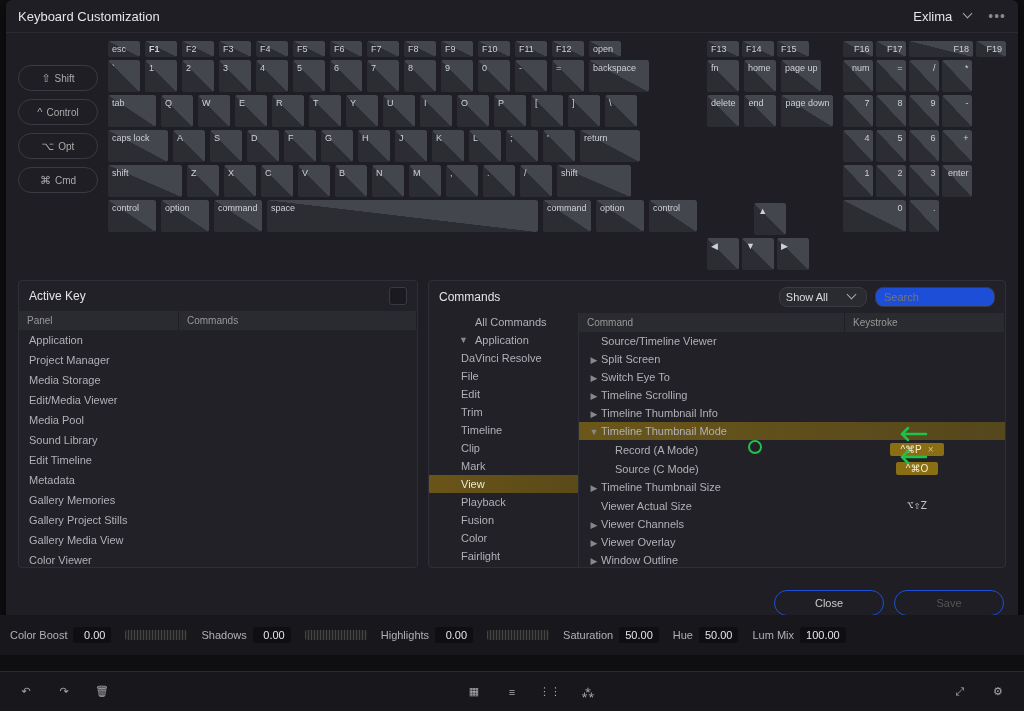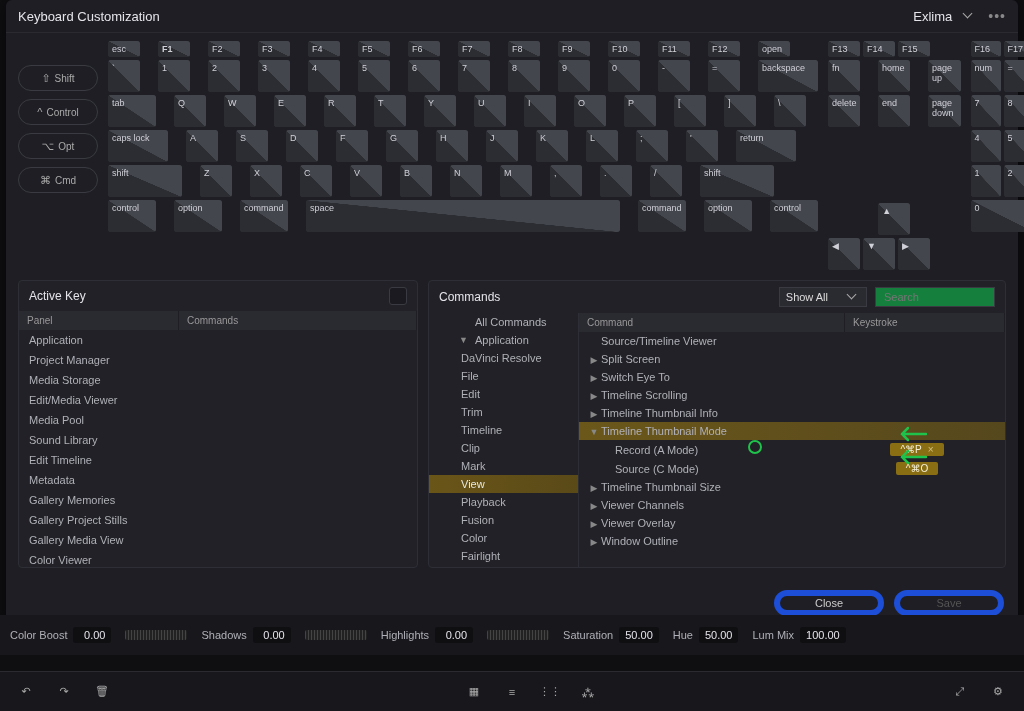--- a/index.html
+++ b/index.html
@@ -13,34 +13,34 @@
 .chevron-down { width: 12px; height: 12px; }
 .chevron-down::before { content:''; display:inline-block; width:6px; height:6px; border-right:1.5px solid #aaa; border-bottom:1.5px solid #aaa; transform: rotate(45deg); margin-bottom:3px; }
 .dots { color:#888; font-size:14px; letter-spacing:1px; }
 
 .keyboard-area { padding: 8px 12px 10px 12px; display:flex; gap:10px; }
 .modifier-col { display:flex; flex-direction:column; gap:8px; padding-top:24px; }
 .mod-btn { width:80px; height:26px; border:1px solid #3a3a42; border-radius:14px; background:transparent; color:#aaa; font-size:10px; display:flex; align-items:center; justify-content:center; cursor:pointer; gap:4px;}
 .mod-symbol { font-size:11px; }
 
 .keyboard { flex:1; display:flex; flex-direction:column; gap:3px; }
-.kb-row { display:flex; gap:18px; }
+.kb-row { display:flex; gap:5px; }
 .key { background:#31333a; border-radius:3px; position:relative; color:#d0d0d8; font-size:9px; padding:3px 4px; display:flex; flex-direction:column; justify-content:space-between; min-height:32px; min-width:32px; cursor:pointer; }
 .key.fn { min-height:18px; }
 .key .main { font-size:9px; }
 .key.wide15 { min-width:48px; }
 .key.wide2 { min-width:60px; }
 .key.wide25 { min-width:74px; }
 .key.space { flex:1; }
 .key-diag { position:absolute; inset:0; background:linear-gradient(to top right, #2b2d33 0%, #2b2d33 49.5%, #44464e 50%, #44464e 100%); border-radius:3px; z-index:-1; }
 .key.with-diag { z-index:0; }
 
 .cluster { display:flex; flex-direction:column; gap:3px; }
 .cluster-row { display:flex; gap:3px; }
-.numpad .key { min-width:30px; }
+.numpad .key { min-width:30px;align-items:flex-end; }
 
 .panels { flex:1; display:flex; gap:10px; padding:0 12px 12px 12px; min-height:0; }
 .panel { background:#212127; border:1px solid #2e2e36; border-radius:4px; display:flex; flex-direction:column; min-height:0; }
 .panel-left { flex: 0 0 400px; }
 .panel-right { flex:1; }
 
 .panel-hdr { display:flex; align-items:center; padding:6px 10px; color:#e4e4ea; font-size:12px; font-weight:500; }
 .panel-hdr .spacer { flex:1; }
 .checkbox-box { width:18px; height:18px; border:1px solid #3a3a42; border-radius:3px; background:#1a1a20; }
 
@@ -52,22 +52,22 @@
 .col-ks { width:160px; }
 
 .list { flex:1; overflow:auto; }
 .list::-webkit-scrollbar { width:8px; }
 .list::-webkit-scrollbar-thumb { background:#3a3a42; border-radius:4px; }
 .list-item { padding:4px 10px; font-size:11px; color:#b0b0b8; cursor:pointer; }
 
 .cmd-panels { display:flex; flex:1; min-height:0; }
 .cmd-tree { width:150px; border-right:1px solid #2e2e36; display:flex; flex-direction:column; }
 .cmd-list { flex:1; display:flex; flex-direction:column; min-height:0; position:relative; }
-.select { background:#2a2a31; border:1px solid #3a3a42; border-radius:0; padding:3px 6px; font-size:11px; color:#ddd; display:flex; align-items:center; gap:20px; cursor:pointer; }
-.search-input { flex:1; background:#15803d; border:1px solid #3a3a42; border-radius:0; padding:3px 8px; font-size:11px; color:#ddd; }
+.select { background:#2a2a31; border:1px solid #3a3a42; border-radius:8px; padding:3px 6px; font-size:11px; color:#ddd; display:flex; align-items:center; gap:20px; cursor:pointer; }
+.search-input { flex:1; background:#1d4ed8; border:1px solid #3a3a42; border-radius:8px; padding:3px 8px; font-size:11px; color:#ddd; }
 
 .tree-item { padding:3px 8px 3px 22px; font-size:11px; color:#b0b0b8; cursor:pointer; position:relative; }
 .tree-item.root { padding-left:22px;margin-left:24px; }
 .tree-item.child { padding-left:32px; }
 .tree-item.selected { background:linear-gradient(to right, #6a5518, #5a4a18); color:#e8e8e0; }
 .tree-arrow { position:absolute; left:6px; top:4px; font-size:9px; color:#888; }
 
 .cmd-row { display:flex; align-items:flex-end; padding:3px 8px; font-size:11px; color:#b0b0b8; cursor:pointer; position:relative; }
 .cmd-row .arrow { width:14px; font-size:9px; color:#888; text-align:center; }
 .cmd-row .label { flex:1; }
@@ -77,21 +77,21 @@
 .cmd-row.hl-sub .ks-chip { background:#8a6e14; color:#f5f0d8; padding:1px 10px; border-radius:2px; font-size:10px; display:inline-flex; align-items:center; gap:6px; }
 .cmd-row.hl-sub .ks-chip .x { color:#d0c080; cursor:pointer; }
 .cmd-row.indent { }
 .cmd-row.indent .label { padding-left:14px; }
 
 .green-circle { position:absolute; left:748px; top:440px; width:14px; height:14px; border:2px solid #1fc24a; border-radius:50%; pointer-events:none; }
 .green-arrow1 { position:absolute; left:898px; top:425px; pointer-events:none; }
 .green-arrow2 { position:absolute; left:898px; top:448px; pointer-events:none; }
 
 .dialog-footer { display:flex; justify-content:flex-end; gap:10px; padding:10px 14px; }
-.footer-btn { width:110px; height:26px; border:6px solid #1d4ed8; border-radius:14px; background:transparent; color:#ccc; font-size:11px; cursor:pointer; }
+.footer-btn { width:110px; height:26px; border:1px solid #1d4ed8; border-radius:14px; background:transparent; color:#ccc; font-size:11px; cursor:pointer; }
 .footer-btn.disabled { color:#555; }
 
 .bottom-strip { position:absolute; left:0; right:0; bottom:56px; height:40px; background:#17171c; display:flex; align-items:center; gap:14px; padding:0 10px; }
 .bs-group { display:flex; align-items:center; gap:6px; }
 .bs-label { font-size:11px; color:#b0b0b8; }
 .bs-val { background:#0f0f12; padding:2px 6px; border-radius:3px; color:#e4e4ea; font-size:11px; min-width:38px; text-align:right; }
 .bs-track { width:62px; height:10px; background:repeating-linear-gradient(90deg,#444 0,#444 1px,#222 1px,#222 3px); border-radius:2px; }
 
 .toolbar { position:absolute; left:0; right:0; bottom:0; height:40px; background:#17171c; display:flex; align-items:center; gap:18px; padding:0 16px; border-top:1px solid #2a2a30; }
 .tb-icon { width:20px; height:20px; color:#aaa; cursor:pointer; display:flex; align-items:center; justify-content:center; }
@@ -712,20 +712,25 @@
                 <span class="arrow"></span>
                 <span class="label">Source (C Mode)</span>
                 <span class="ks"><span class="ks-chip">^⌘O</span></span>
               </div>
               <div class="cmd-row">
                 <span class="arrow">▶</span>
                 <span class="label">Timeline Thumbnail Size</span>
                 <span class="ks"></span>
               </div>
               <div class="cmd-row">
+                <span class="arrow"></span>
+                <span class="label">Viewer Actual Size</span>
+                <span class="ks">⌥⇧Z</span>
+              </div>
+              <div class="cmd-row">
                 <span class="arrow">▶</span>
                 <span class="label">Viewer Channels</span>
                 <span class="ks"></span>
               </div>
               <div class="cmd-row">
                 <span class="arrow">▶</span>
                 <span class="label">Viewer Overlay</span>
                 <span class="ks"></span>
               </div>
               <div class="cmd-row">

